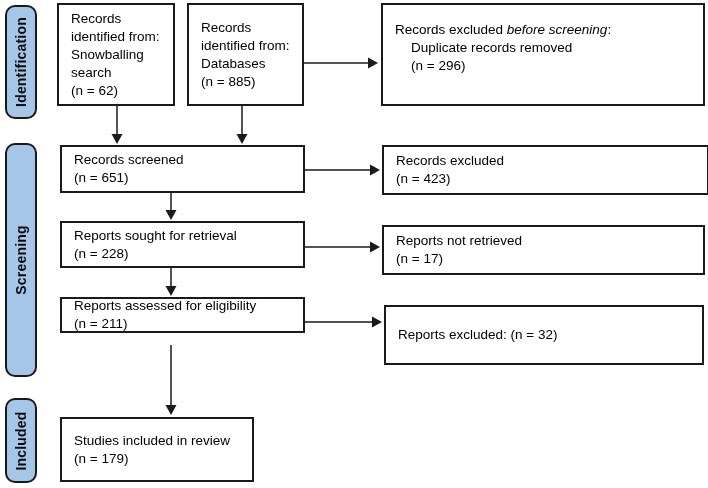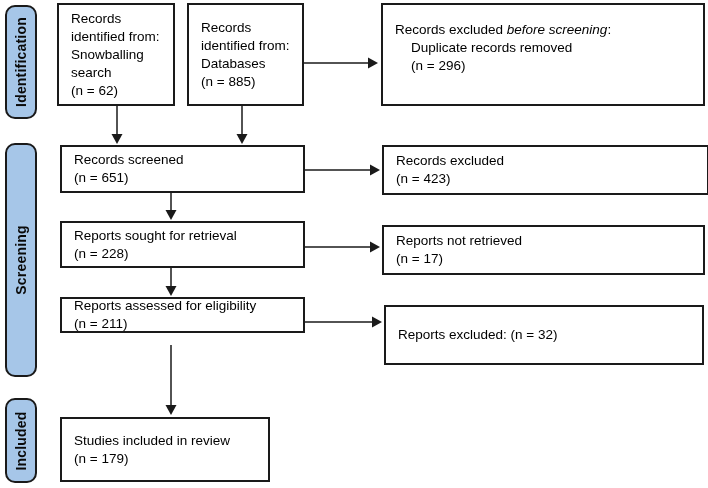--- a/index.html
+++ b/index.html
@@ -50,21 +50,21 @@
   .box-snowballing      { left: 57px;  top: 3px;   width: 118px; height: 103px; }
   .box-databases        { left: 187px; top: 3px;   width: 117px; height: 103px; }
   .box-removed          { left: 381px; top: 3px;   width: 324px; height: 103px;
                           justify-content: flex-start; padding-top: 16px; }
   .box-screened         { left: 60px;  top: 145px; width: 245px; height: 48px; }
   .box-excluded         { left: 382px; top: 145px; width: 327px; height: 50px; }
   .box-sought           { left: 60px;  top: 221px; width: 245px; height: 47px; }
   .box-notretrieved     { left: 382px; top: 225px; width: 323px; height: 50px; }
   .box-assessed         { left: 60px;  top: 297px; width: 245px; height: 36px; }
   .box-reportsexcluded  { left: 384px; top: 297px; width: 320px; height: 60px; margin-top: 8px; }
-  .box-included         { left: 60px;  top: 417px; width: 210px; height: 65px; }
+  .box-included         { left: 60px;  top: 417px; width: 194px; height: 65px; }
 
   .heading-line { white-space: normal; }
   .em { font-style: italic; margin-top: 44px; }
   .indent { margin-left: 16px; }
 
   .arrows {
     position: absolute;
     left: 0; top: 0;
     width: 708px; height: 488px;
     pointer-events: none;

